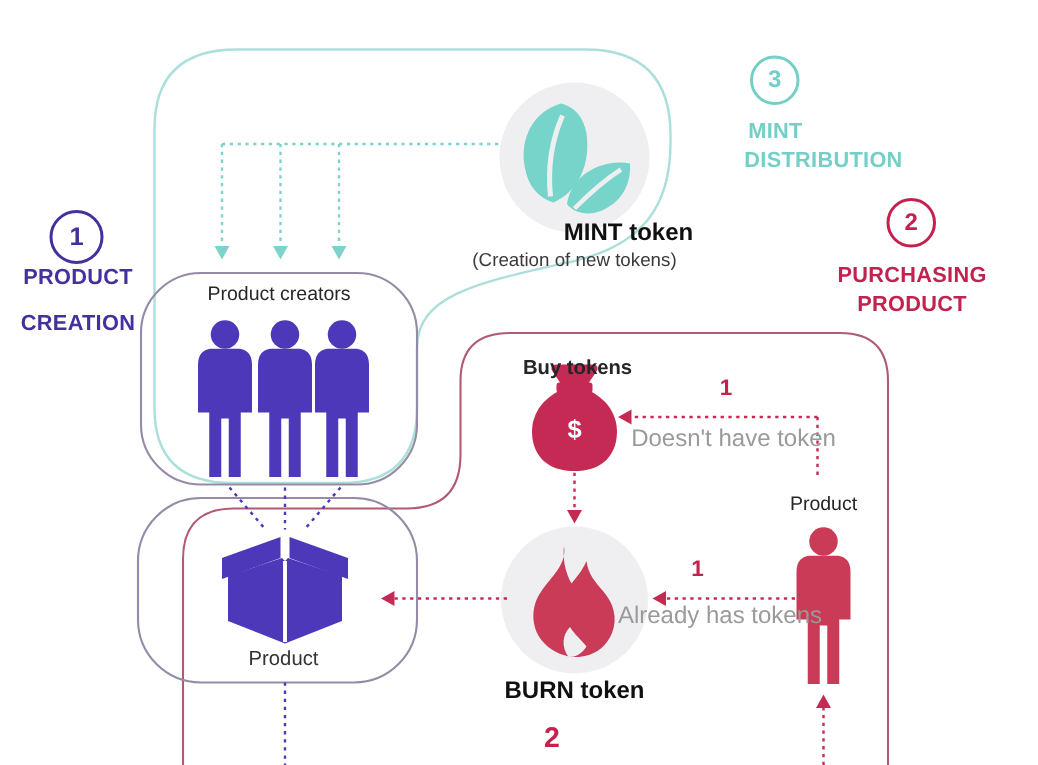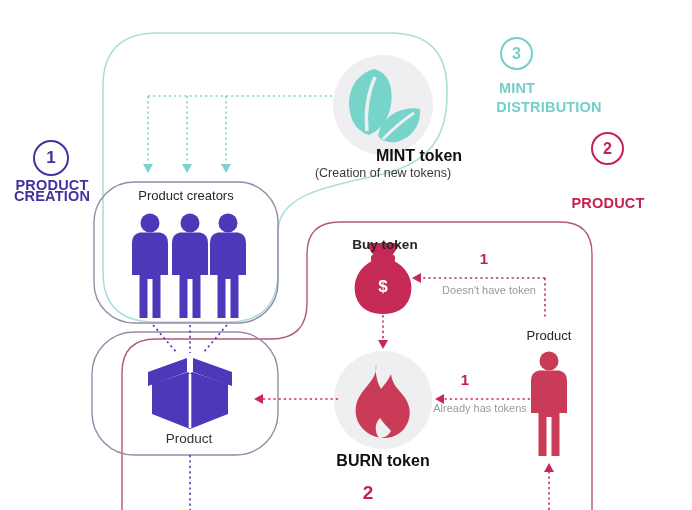--- a/index.html
+++ b/index.html
@@ -17,21 +17,21 @@
   .badge.teal{border:2.5px solid #74cfc8;color:#74cfc8;}
   .badge.crimson{border:2.5px solid #c3224f;color:#c3224f;}
   .steplabel{font-weight:bold;font-size:14.5px;letter-spacing:.2px;}
   .steplabel.purple{color:#45309e;}
   .steplabel.teal{color:#74cfc8;}
   .steplabel.crimson{color:#c3224f;}
   .node-title{font-weight:bold;font-size:16px;color:#101010;}
   .node-sub{font-size:12.5px;color:#3a3a3a;}
   .small-label{font-size:13px;font-weight:500;color:#262626;}
   .flow-num{font-weight:bold;font-size:15px;color:#c3224f;}
-  .flow-note{font-size:11px;color:#9a9a9a;}
+  .flow-note{font-size:16px;color:#9a9a9a;}
   .dollar{font-weight:bold;font-size:17px;color:#ffffff;}
 </style>
 </head>
 <body>
 
 <div class="canvas">
 
   <svg class="abs" style="left:0;top:0;" width="692" height="510" viewBox="0 0 692 510">
 
     <circle cx="383" cy="105" r="50" fill="#efeef0"></circle>
@@ -122,39 +122,40 @@
     <g transform="translate(549,351)" fill="#c93b57">
       <circle cx="0" cy="10" r="9.5"></circle>
       <path d="M-18 62 L-18 30 Q-18 21 -10 19.5 L10 19.5 Q18 21 18 30 L18 62 L10.5 62 L10.5 105 L2.5 105 L2.5 66 L-2.5 66 L-2.5 105 L-10.5 105 L-10.5 62 Z"></path>
     </g>
   </svg>
 
   <div class="badge purple" style="left:33px;top:140px;width:36px;height:36px;font-size:17px;">
     <span>1</span>
   </div>
   <div class="abs cx steplabel purple" style="left:52px;top:177px;">PRODUCT</div>
-  <div class="abs cx steplabel purple" style="left:52px;top:188px;">CREATION</div>
+  <div class="abs cx steplabel purple" style="left:52px;top:208px;">CREATION</div>
 
   <div class="badge teal" style="left:500px;top:37px;width:33px;height:33px;font-size:16px;">
     <span>3</span>
   </div>
   <div class="abs cx steplabel teal" style="left:517px;top:80px;">MINT</div>
   <div class="abs cx steplabel teal" style="left:517px;top:99px;margin-left:32px;">DISTRIBUTION</div>
 
   <div class="badge crimson" style="left:591px;top:132px;width:33px;height:33px;font-size:16px;">
     <span>2</span>
   </div>
+  <div class="abs cx steplabel crimson" style="left:608px;top:176px;">PURCHASING</div>
   <div class="abs cx steplabel crimson" style="left:608px;top:195px;">PRODUCT</div>
 
   <div class="abs cx node-title" style="left:383px;top:147px;margin-left:36px;">MINT token</div>
   <div class="abs cx node-sub" style="left:383px;top:166px;">(Creation of new tokens)</div>
 
   <div class="abs cx small-label" style="left:186px;top:188px;">Product creators</div>
 
-  <div class="abs cx small-label" style="left:385px;top:237px;font-weight:600;font-size:13.5px;">Buy token</div>
+  <div class="abs cx small-label" style="left:385px;top:237px;font-weight:600;font-size:13.5px;">Buy tokens</div>
 
   <div class="abs cx small-label" style="left:549px;top:328px;">Product</div>
 
   <div class="abs cx node-title" style="left:383px;top:452px;">BURN token</div>
 
   <div class="abs cx small-label" style="left:189px;top:431px;font-size:13.5px;color:#333;">Product</div>
 
   <div class="abs cx flow-num" style="left:484px;top:250px;">1</div>
   <div class="abs cx flow-note" style="left:489px;top:284px;">Doesn't have token</div>
 

